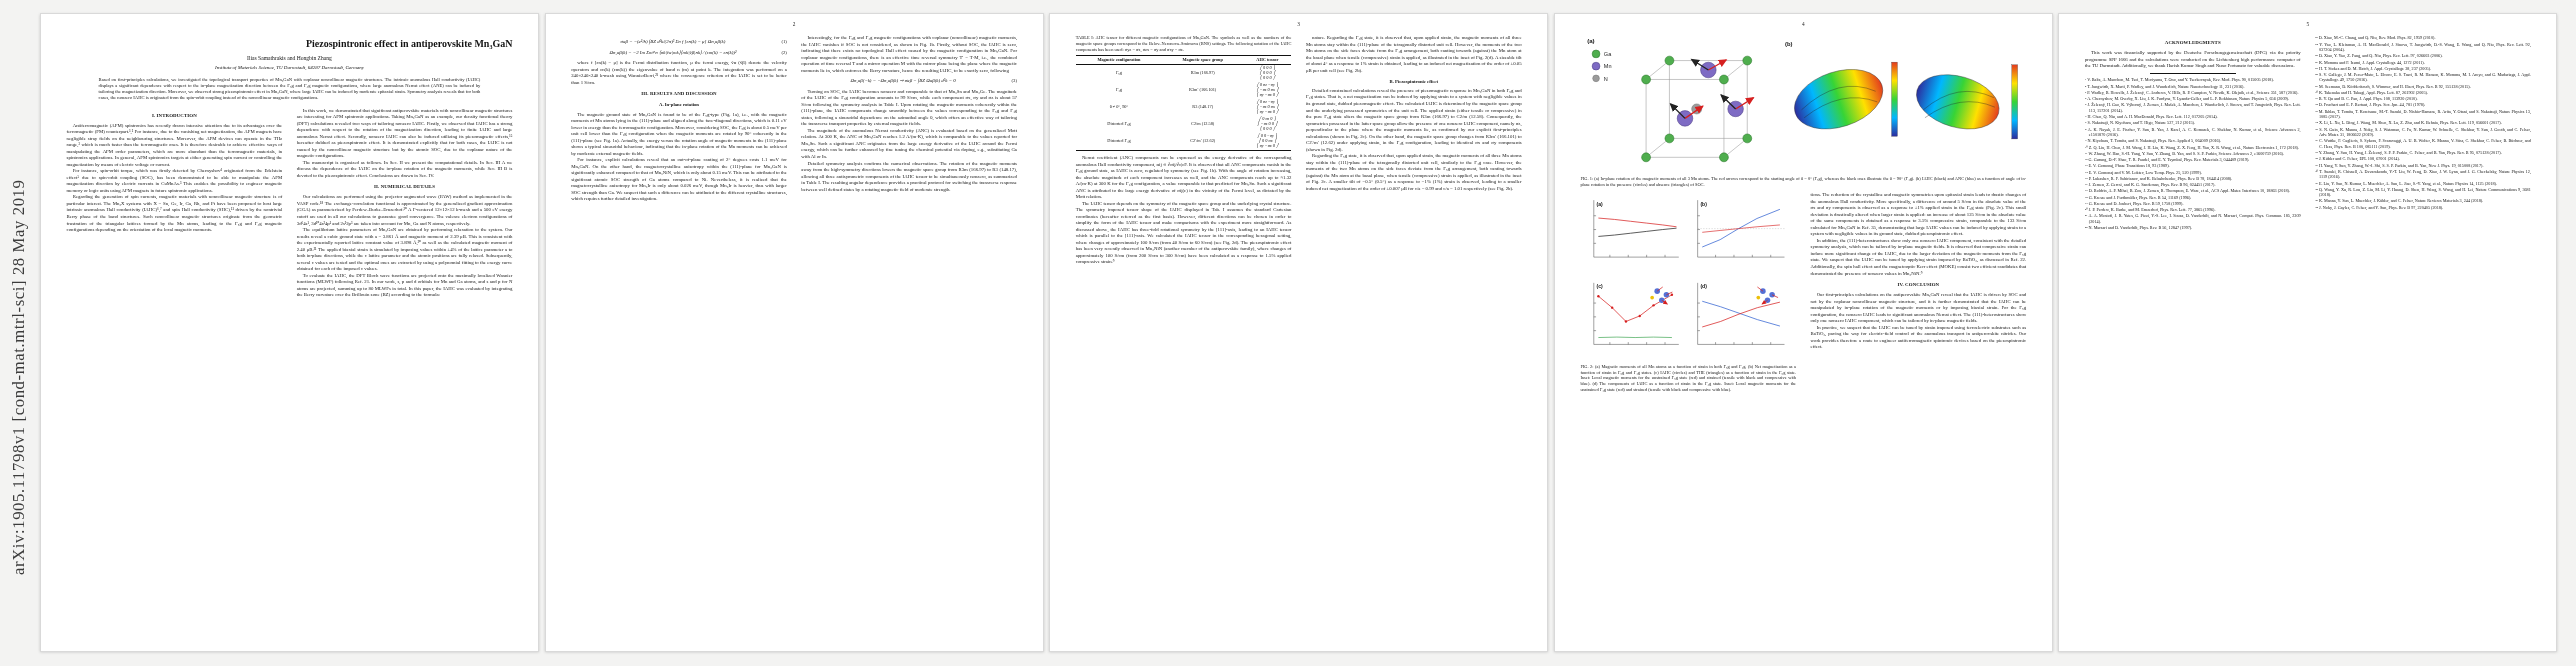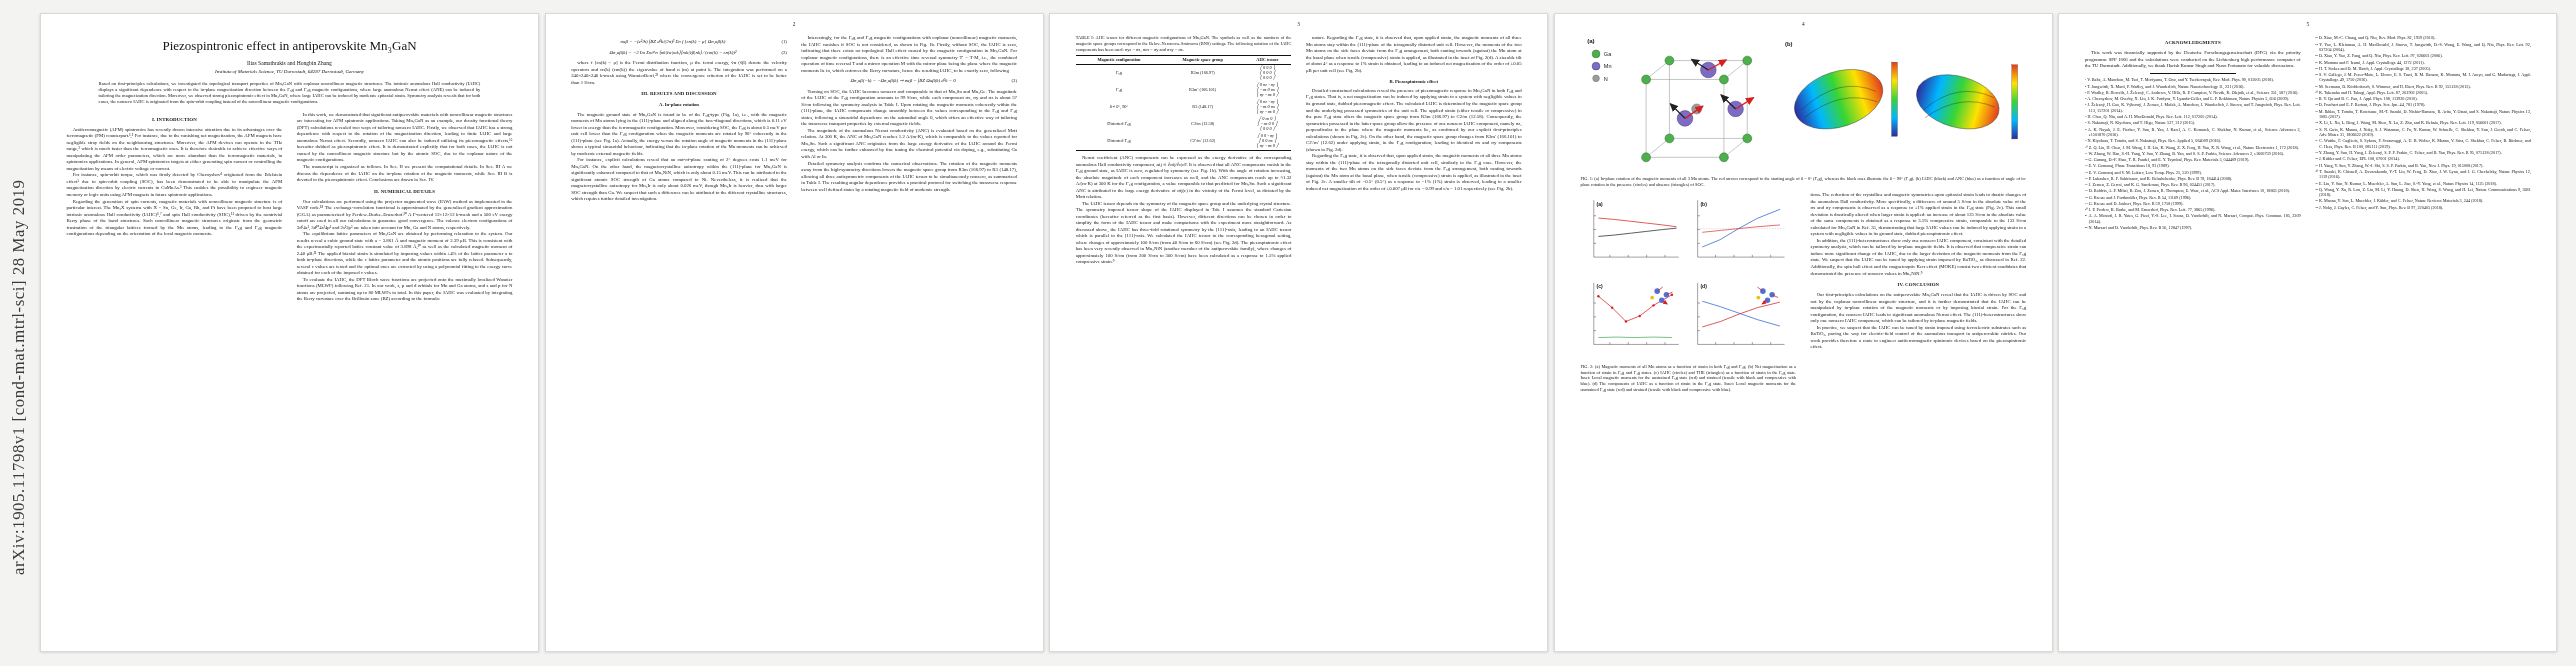--- a/index.html
+++ b/index.html
@@ -18,21 +18,21 @@
   .pages { position:absolute; left:40px; top:13.3px; display:flex; gap:5.6px; }
   .page {
     width:499px; height:639px; background:#ffffff;
     border:0.6px solid #d9d9d9; box-shadow:0 0.6px 2.8px rgba(0,0,0,.18);
     padding:21px 25.6px 15.6px 25.6px; position:relative;
     font-size:4.8px; line-height:1.36; text-align:justify;
   }
   .pageno { position:absolute; top:6.7px; left:0; right:0; text-align:center; font-size:5.3px; color:#222; }
 
   .titleblock { text-align:center; margin-bottom:5.6px; }
-  .title { font-size:13px; font-weight:normal; margin:2.2px 0 4.4px; }
+  .title { font-size:10px; font-weight:bold; margin:2.2px 0 4.4px;text-align:right; }
   .authors { font-size:5.6px; margin-bottom:1.7px; }
   .affil { font-size:5px; font-style:italic; margin-bottom:5px; }
   .abstract { font-size:4.6px; line-height:1.34; margin:0 32px 6.7px 32px; text-align:justify; }
 
   .cols { display:flex; gap:14.5px; align-items:flex-start; }
   .col { flex:1; min-width:0; }
 
   .sec { text-align:center; font-weight:bold; font-size:4.9px; margin:5px 0 3.3px; letter-spacing:0.1px; }
   .subsec { text-align:center; font-weight:bold; font-size:4.7px; margin:4.4px 0 2.8px; }
   .par { text-indent:6.1px; }

